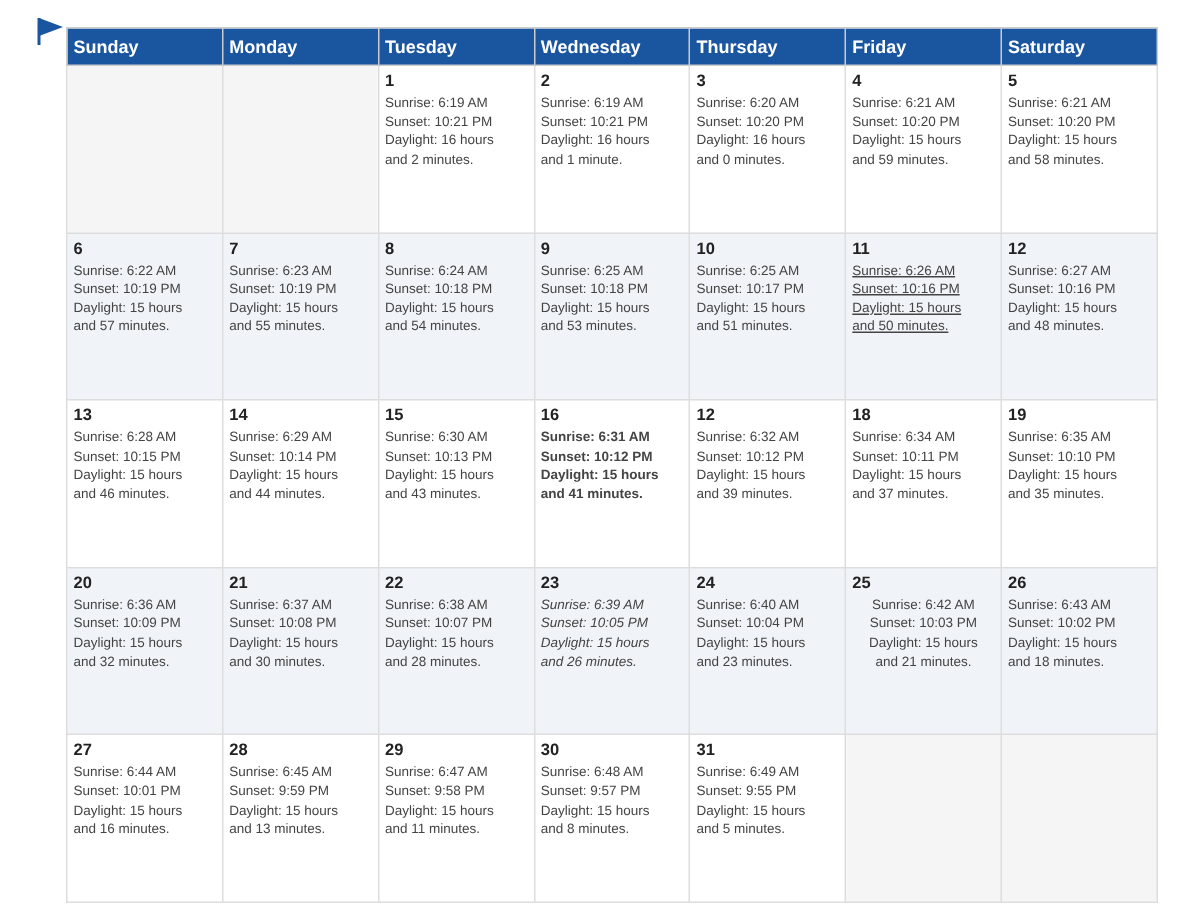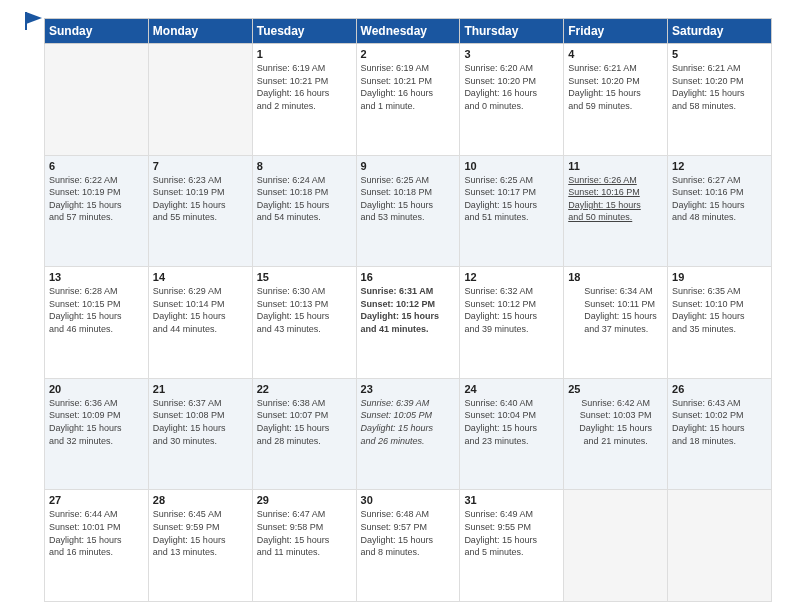--- a/index.html
+++ b/index.html
@@ -261,21 +261,21 @@
           </td>
           <td>
             <span class="day-num">12</span>
             <div class="day-info" style="white-space: pre-line;">Sunrise: 6:32 AM
 Sunset: 10:12 PM
 Daylight: 15 hours
 and 39 minutes.</div>
           </td>
           <td>
             <span class="day-num">18</span>
-            <div class="day-info" style="white-space: pre-line; margin-left: 16px;">Sunrise: 6:34 AM
+            <div class="day-info" style="white-space: pre-line;">Sunrise: 6:34 AM
 Sunset: 10:11 PM
 Daylight: 15 hours
 and 37 minutes.</div>
           </td>
           <td>
             <span class="day-num">19</span>
             <div class="day-info" style="white-space: pre-line;">Sunrise: 6:35 AM
 Sunset: 10:10 PM
 Daylight: 15 hours
 and 35 minutes.</div>

